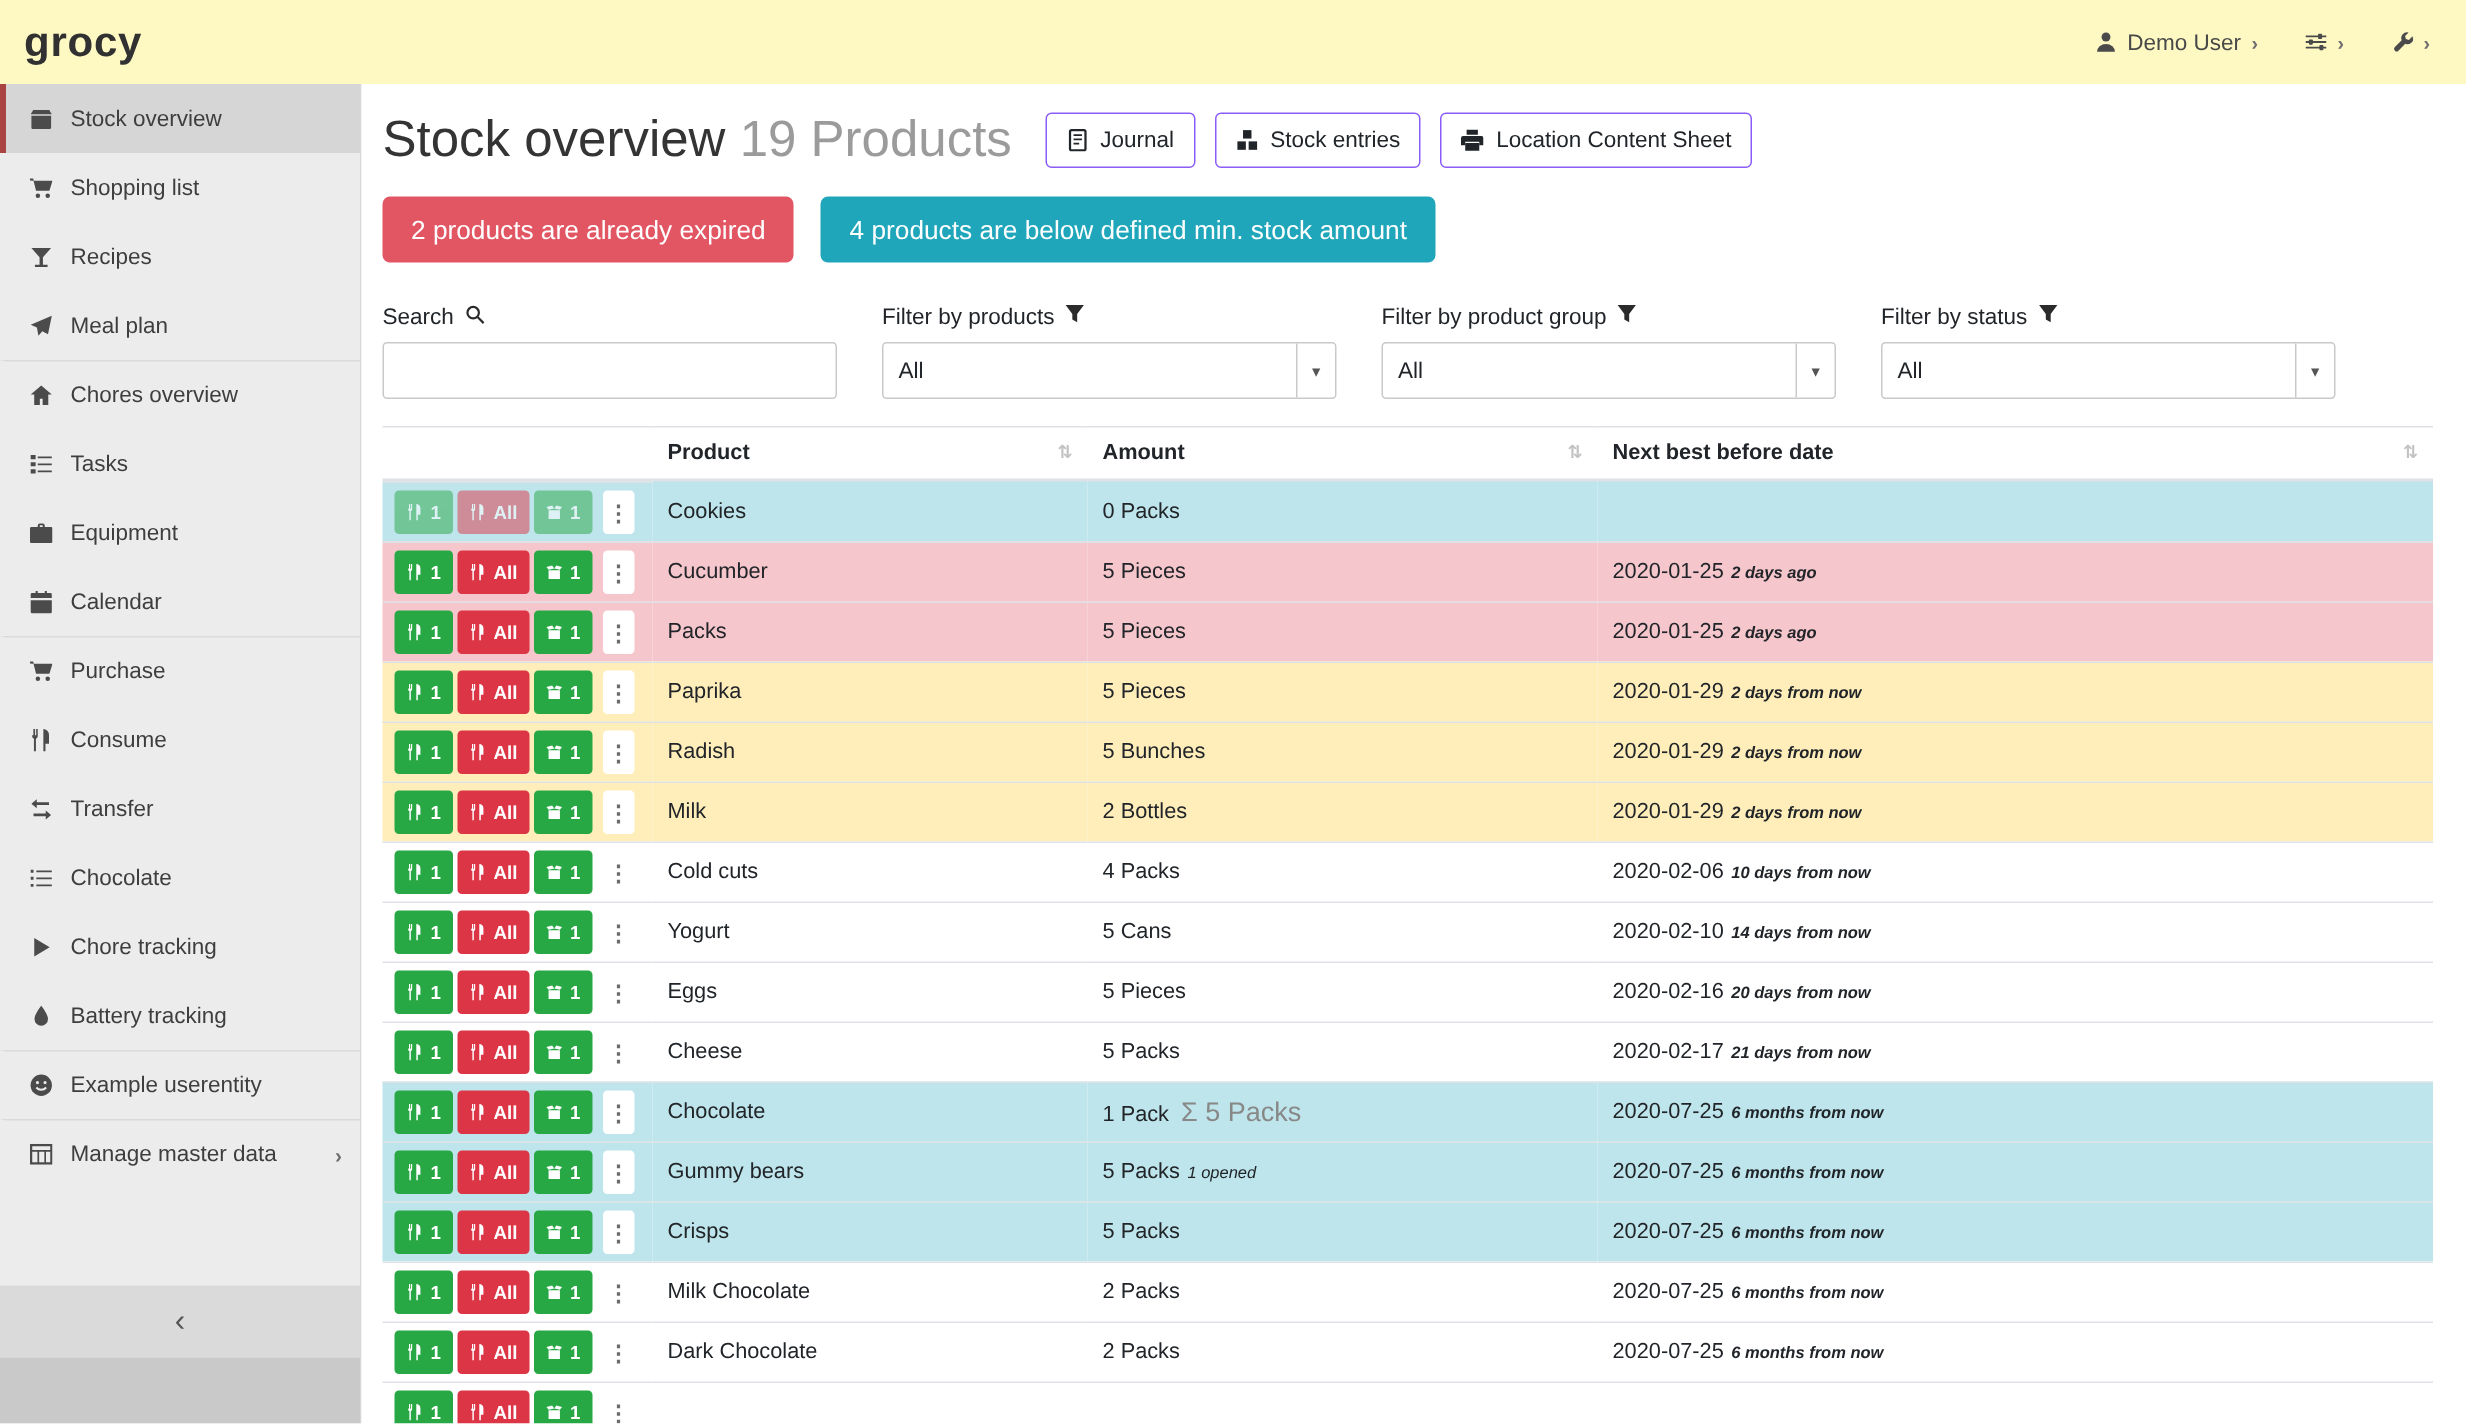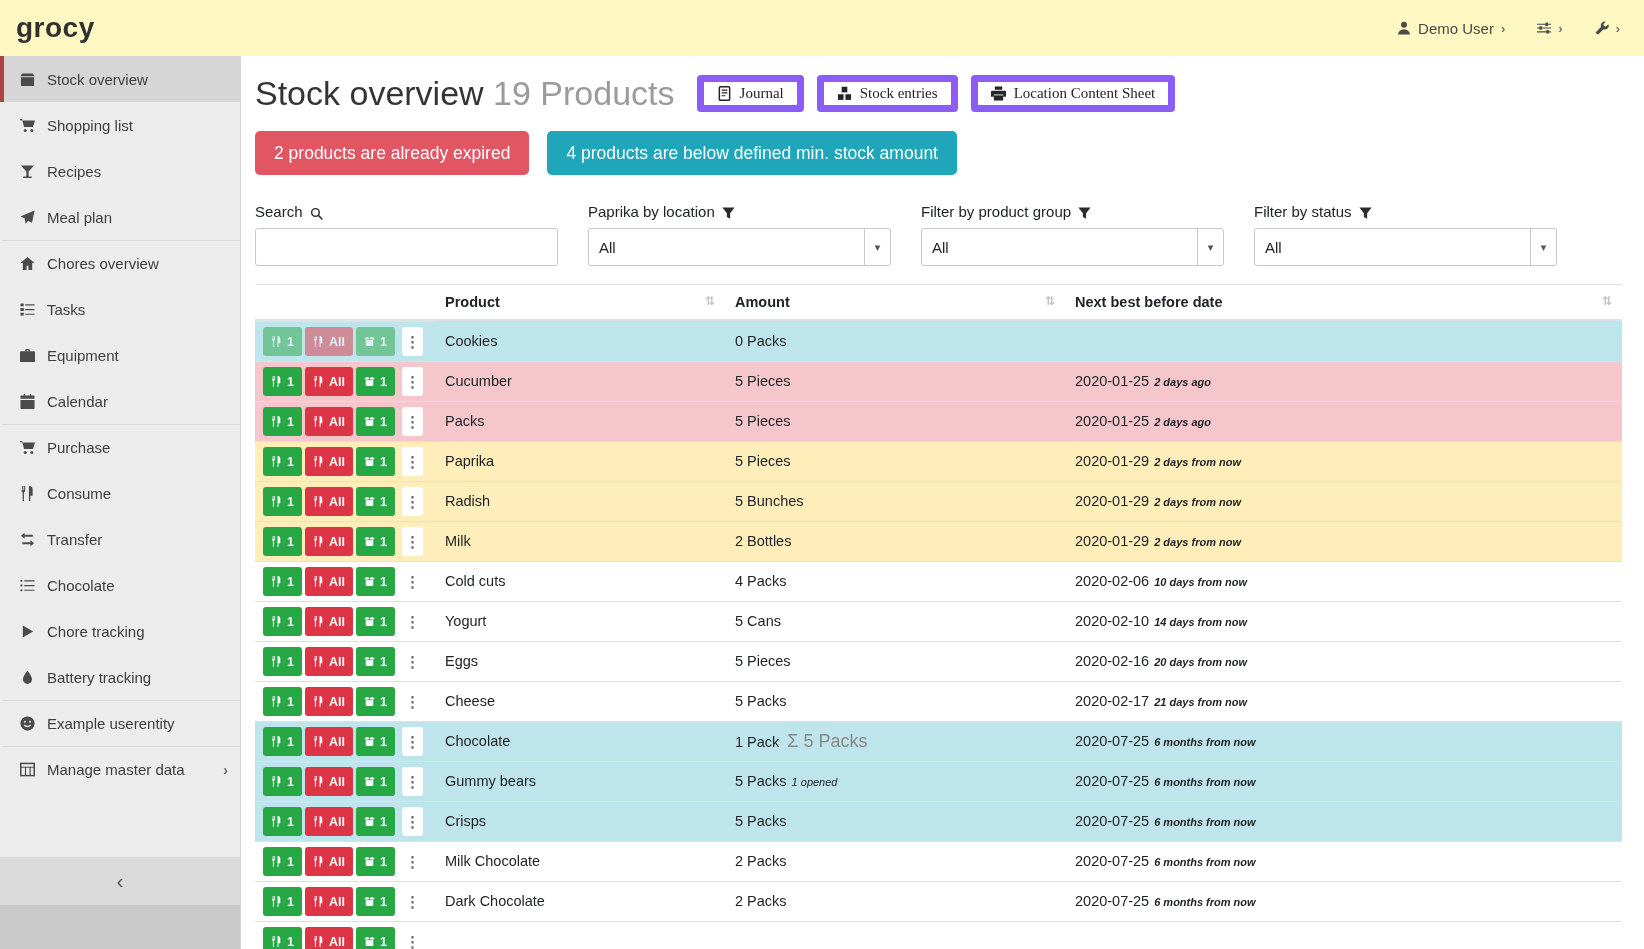--- a/index.html
+++ b/index.html
@@ -28,30 +28,30 @@
   .nav-item .after-chev{margin-left:auto;font-size:14px;color:#6f6f6f;font-weight:bold}
   .sidebar-foot{height:48px;background:#dadada;display:flex;align-items:center;justify-content:center;color:#555;font-size:21px;cursor:pointer}
   .sidebar-base{height:44px;background:#c9c9c9}
 
   
   .content{flex:1;padding:14px 22px 0 14px;background:#fff;overflow:hidden}
   .page-head{display:flex;align-items:center;margin-top:4px}
   h1{font-size:34px;font-weight:400;color:#343434;white-space:nowrap}
   h1 .muted{color:#9b9b9b}
   .head-actions{display:flex;gap:13px;margin-left:22px}
-  .btn-outline{display:inline-flex;align-items:center;gap:8px;border:7px solid #8b5cf6;background:#fff;border-radius:4px;
-    padding:0 13px;height:37px;font-size:15px;color:#212529;cursor:pointer;font-family:Liberation Serif, serif;white-space:nowrap}
+  .btn-outline{display:inline-flex;align-items:center;gap:8px;border:1px solid #8b5cf6;background:#fff;border-radius:4px;
+    padding:0 13px;height:37px;font-size:15px;color:#212529;cursor:pointer;font-family:Liberation Sans, sans-serif;white-space:nowrap}
   .btn-outline .i{font-size:15px}
 
   .alerts{display:flex;gap:18px;margin:18px 0 28px}
   .alert-badge{border:none;border-radius:5px;padding:0 19px;height:44px;font-size:17.5px;cursor:pointer;font-family:inherit;white-space:nowrap}
 
   .filters{display:flex;gap:30px}
   .filter-block{width:303px}
-  .filter-label{display:flex;align-items:flex-end;gap:7px;font-size:15px;color:#212529;margin-bottom:8px}
+  .filter-label{display:flex;align-items:flex-start;gap:7px;font-size:15px;color:#212529;margin-bottom:8px}
   .filter-label .i{font-size:13px;color:#2b2b2b}
   .input{width:100%;height:38px;border:1px solid #c9c9c9;border-radius:3px;font-size:15px;padding:0 10px;font-family:inherit}
   .select{display:flex;align-items:stretch;height:38px;border:1px solid #c9c9c9;border-radius:3px;background:#fff;cursor:pointer}
   .select .val{flex:1;display:flex;align-items:center;padding:0 10px;font-size:15px}
   .select .caret{width:26px;border-left:1px solid #c9c9c9;display:flex;align-items:center;justify-content:center;color:#555;font-size:11px}
 
   
   table{width:100%;border-collapse:collapse;margin-top:18px}
   th{font-size:14.5px;text-align:left;padding:9px 10px;border-top:1px solid #dee2e6;border-bottom:2px solid #dee2e6;font-weight:bold;color:#212529}
   th .sort{float:right;color:#c3c3c3;font-size:12px;cursor:pointer}
@@ -305,21 +305,21 @@
                 <svg viewBox="0 0 16 16">
                   <circle cx="6.7" cy="6.7" r="4.7" fill="none" stroke="currentColor" stroke-width="1.8"></circle>
                   <path d="m10.3 10.3 5 5" stroke="currentColor" stroke-width="1.8"></path>
                 </svg>
               </span>
             </div>
      <input class="input" value="" placeholder="" style="">
    </div>
           <div class="filter-block">
      <div class="filter-label">
-              <span>Paprika by location</span>
+              <span>Filter by products</span>
               <span class="i">
                 <svg viewBox="0 0 16 16">
                   <path d="M.5.5h15L10 7.8v6.7l-4-2.2V7.8z"></path>
                 </svg>
               </span>
             </div>
      <div class="select">
        <span class="val">All</span>
        <span class="caret">▾</span>
      </div>

